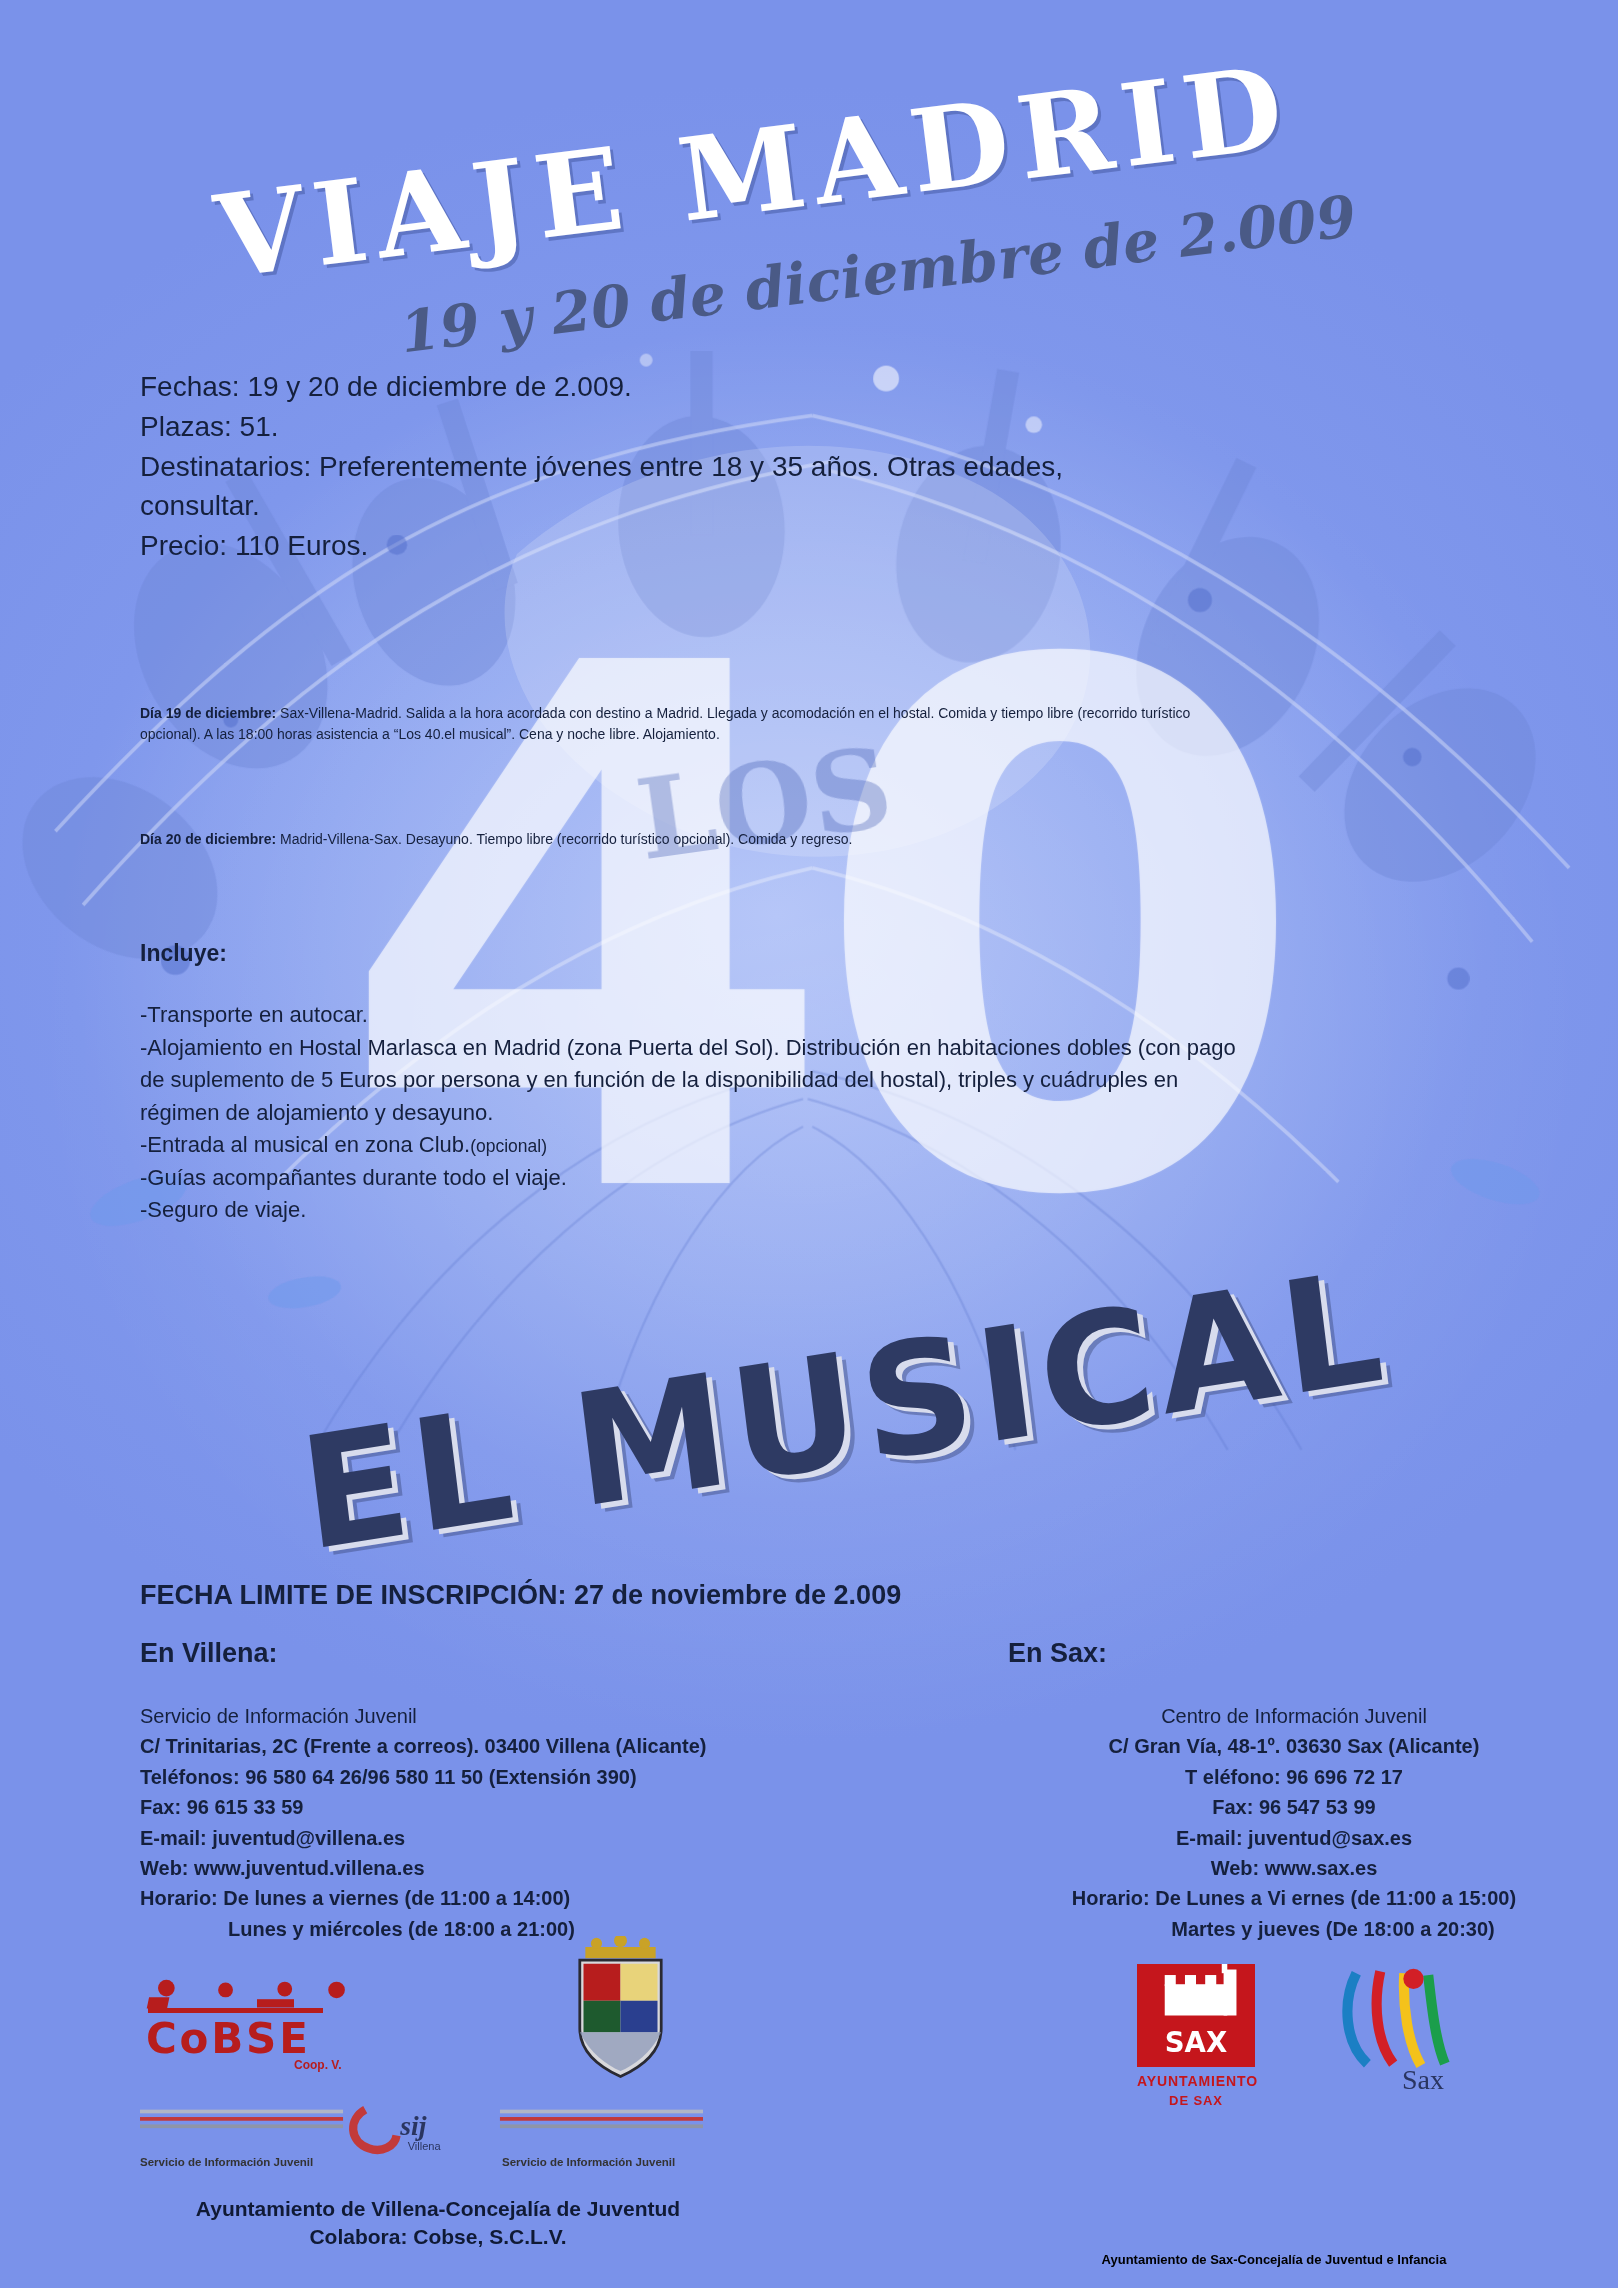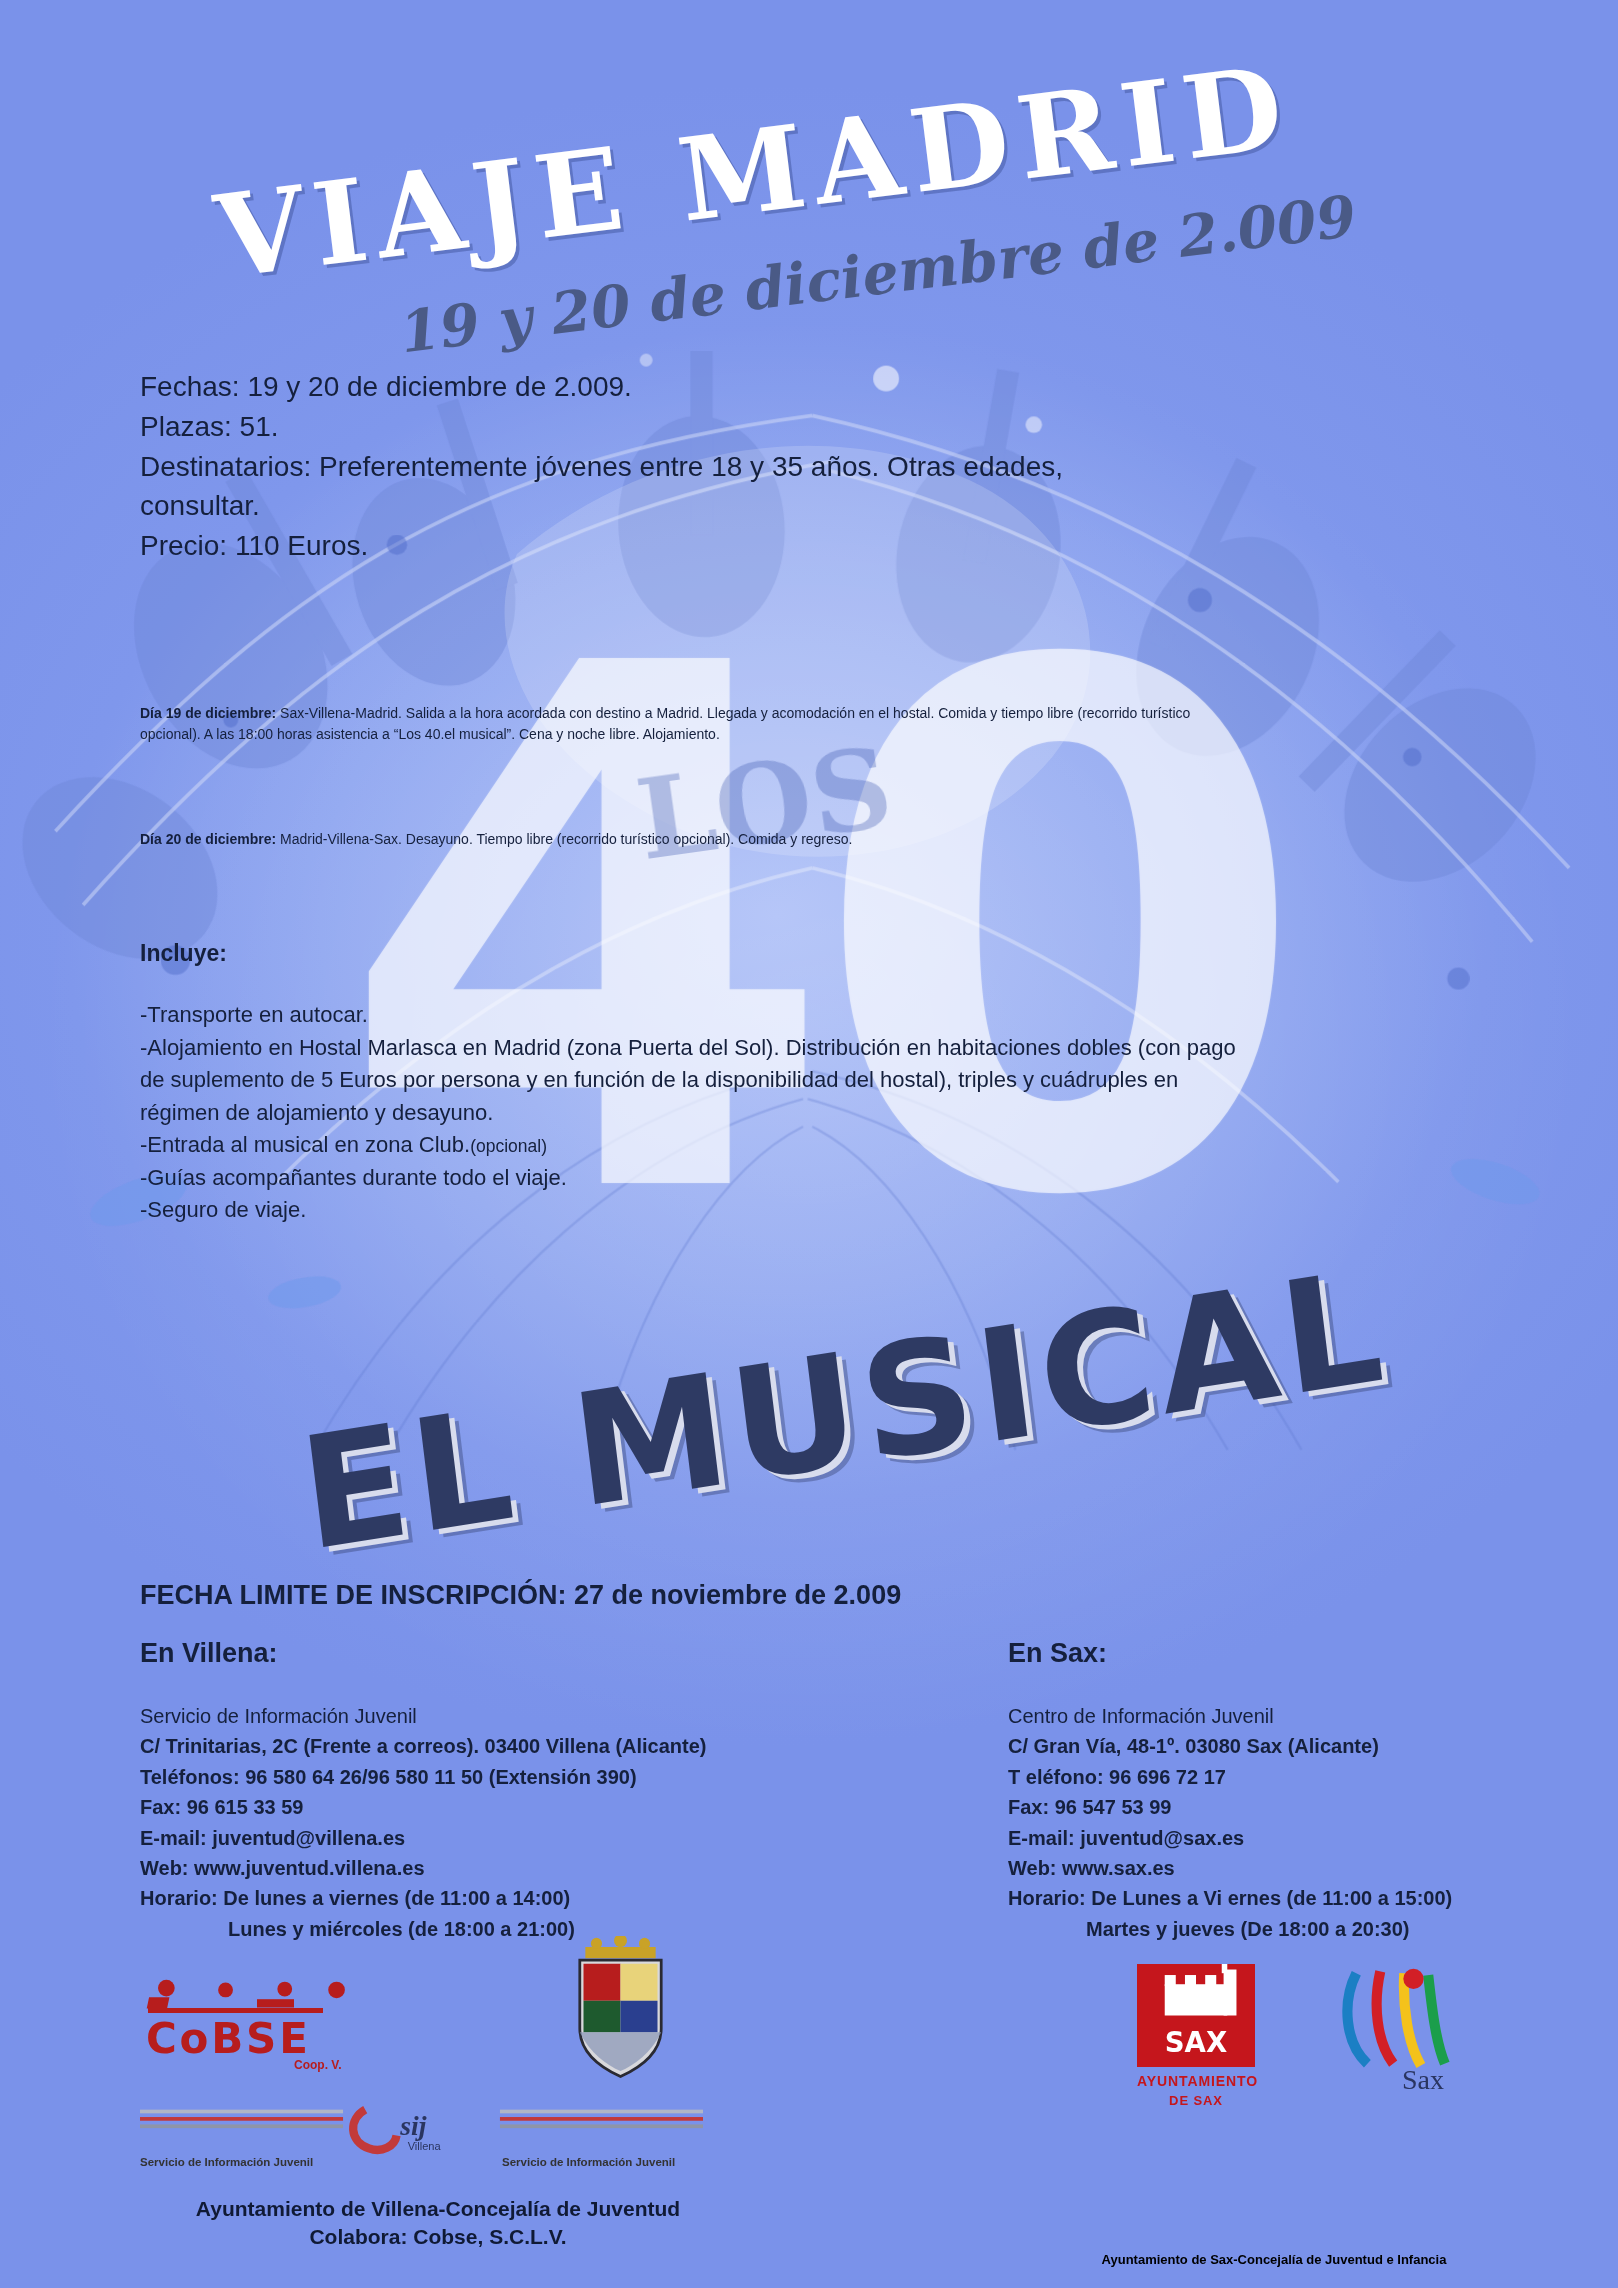--- a/index.html
+++ b/index.html
@@ -148,21 +148,21 @@
   .col-villena-head { left: 140px; top: 1638px; }
   .col-sax-head { left: 1008px; top: 1638px; }
 
   .contact {
     font-size: 20px;
     line-height: 1.52;
   }
   .contact .first { font-weight: normal; }
   .contact .b { font-weight: bold; }
   .col-villena { left: 140px; top: 1701px; width: 738px; }
-  .col-sax { left: 1008px; top: 1701px; width: 572px; }
+  .col-sax { left: 1008px; top: 1701px; width: 572px; text-align: center; }
   .indent { display: inline-block; padding-left: 88px; }
   .indent-sax { display: inline-block; padding-left: 78px; }
 
   
   .footer { position: absolute; left: 0; top: 1929px; width: 1619px; height: 360px; }
 
   .cobse {
     position: absolute; left: 146px; top: 48px; width: 222px; height: 102px;
   }
   .cobse-word {
@@ -330,21 +330,21 @@
   <div class="b">Fax: 96 615 33 59</div>
   <div class="b">E-mail: juventud@villena.es</div>
   <div class="b">Web: www.juventud.villena.es</div>
   <div class="b">Horario: De lunes a viernes (de 11:00 a 14:00)</div>
   <div class="b"><span class="indent">Lunes y miércoles (de 18:00 a 21:00)</span></div>
 </div>
 
 <div class="block col-head col-sax-head">En Sax:</div>
 <div class="block contact col-sax">
   <div class="first">Centro de Información Juvenil</div>
-  <div class="b">C/ Gran Vía, 48-1º. 03080 Sax (Alicante)</div>
+  <div class="b">C/ Gran Vía, 48-1º. 03630 Sax (Alicante)</div>
   <div class="b">T eléfono: 96 696 72 17</div>
   <div class="b">Fax: 96 547 53 99</div>
   <div class="b">E-mail: juventud@sax.es</div>
   <div class="b">Web: www.sax.es</div>
   <div class="b">Horario: De Lunes a Vi ernes (de 11:00 a 15:00)</div>
   <div class="b"><span class="indent-sax">Martes y jueves (De 18:00 a 20:30)</span></div>
 </div>
 
 <div class="footer">
 

